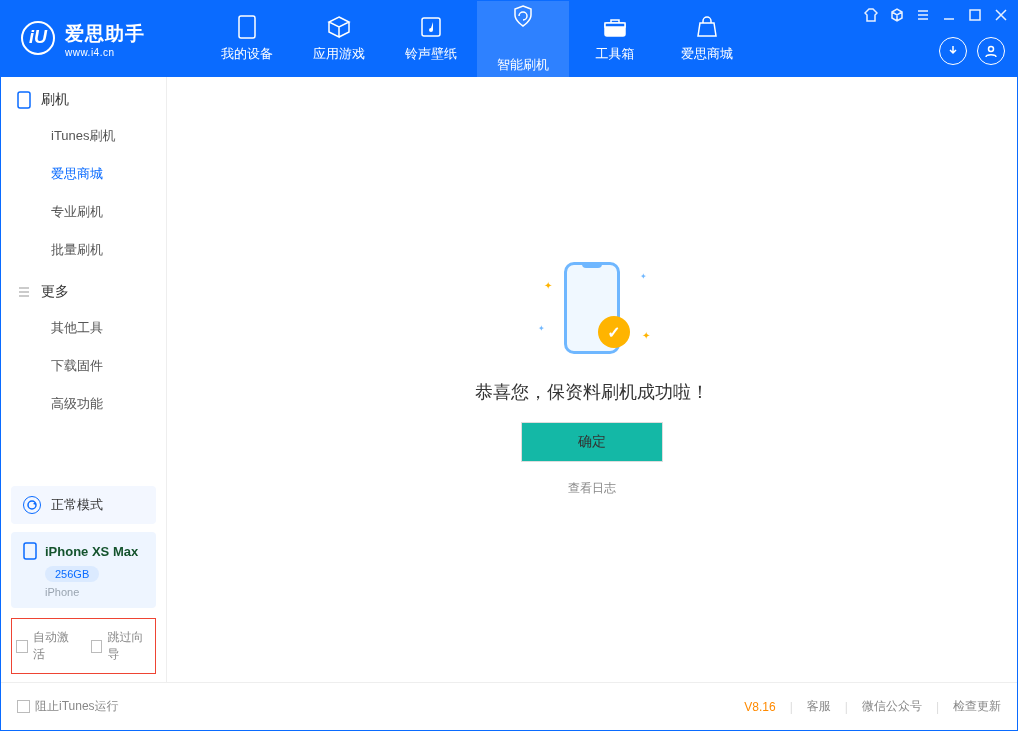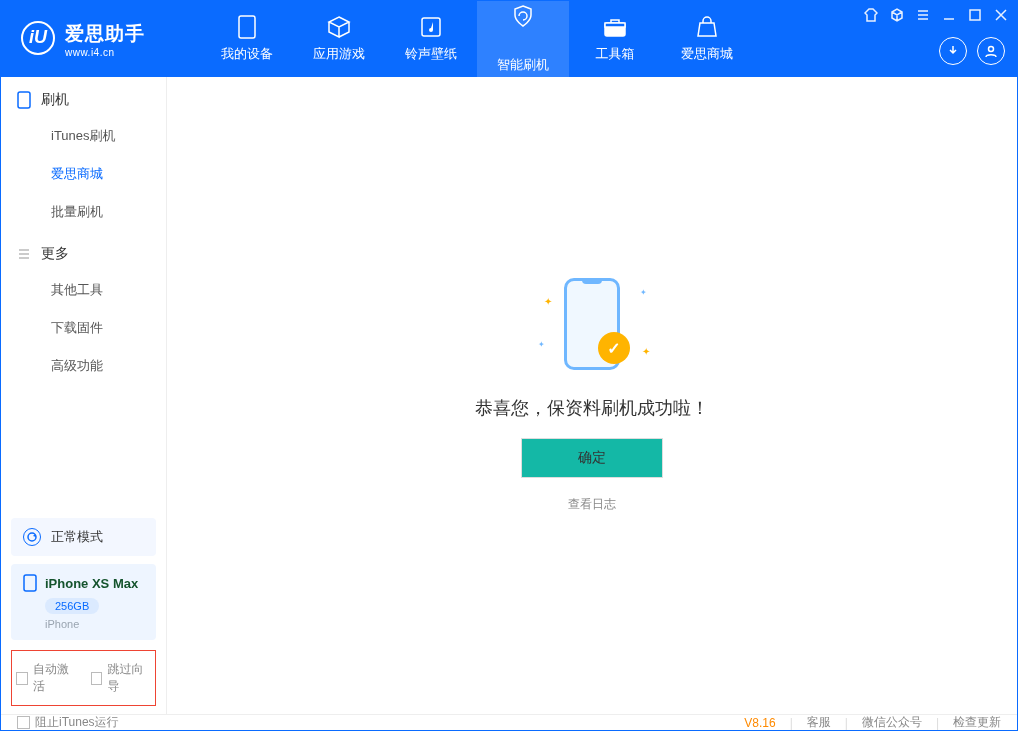--- a/index.html
+++ b/index.html
@@ -41,21 +41,21 @@
 .phone-notch { position: absolute; left: 50px; top: 0; width: 20px; height: 6px; background: #6fb7ff; border-radius: 0 0 4px 4px; }
 .check-badge { position: absolute; left: 66px; top: 54px; width: 32px; height: 32px; background: #ffb400; border-radius: 50%; display: flex; align-items: center; justify-content: center; color: #fff; font-size: 16px; font-weight: bold; }
 .sparkle { position: absolute; color: #ffb400; font-size: 10px; }
 .s1 { left: 12px; top: 18px; }
 .s2 { left: 108px; top: 10px; color: #6fb7ff; font-size: 8px; }
 .s3 { left: 6px; top: 62px; color: #6fb7ff; font-size: 8px; }
 .s4 { left: 110px; top: 68px; }
 .success-text { font-size: 18px; color: #333; }
 .ok-btn { border: 1px solid #ddd; background: #14b8a6; padding: 10px 56px; font-size: 14px; color: #333; cursor: pointer; border-radius: 0; }
 .view-log { font-size: 12px; color: #888; cursor: pointer; }
-.footer { height: 16px; border-top: 1px solid #eee; display: flex; align-items: center; padding: 0 16px; font-size: 12px; color: #888; }
+.footer { height: 48px; border-top: 1px solid #eee; display: flex; align-items: center; padding: 0 16px; font-size: 12px; color: #888; }
 .footer .cb { color: #888; }
 .footer-right { margin-left: auto; display: flex; align-items: center; gap: 14px; }
 .footer-right .sep { color: #ddd; }
 .footer-link { color: #888; cursor: pointer; }
 .version { color: #ff8a00; }
 svg { display: block; }
 .hdr-ic { stroke: #fff; fill: none; stroke-width: 1.5; }
 </style>
 </head>
 <body>
@@ -179,20 +179,21 @@
       <div class="side-section-hdr">
         <span>
             <svg width="14" height="18">
               <rect x="1" y="1" width="12" height="16" rx="2" fill="none" stroke="#0a6bff" stroke-width="1.5"></rect>
             </svg>
           </span>
         <span>刷机</span>
       </div>
       <div class="side-item">iTunes刷机</div>
       <div class="side-item active">爱思商城</div>
+      <div class="side-item">专业刷机</div>
       <div class="side-item">批量刷机</div>
 
       <div class="side-section-hdr">
         <span>
             <svg width="14" height="14">
               <path d="M2 3 H12 M2 7 H12 M2 11 H12" stroke="#bbb" stroke-width="1.5"></path>
             </svg>
           </span>
         <span>更多</span>
       </div>

